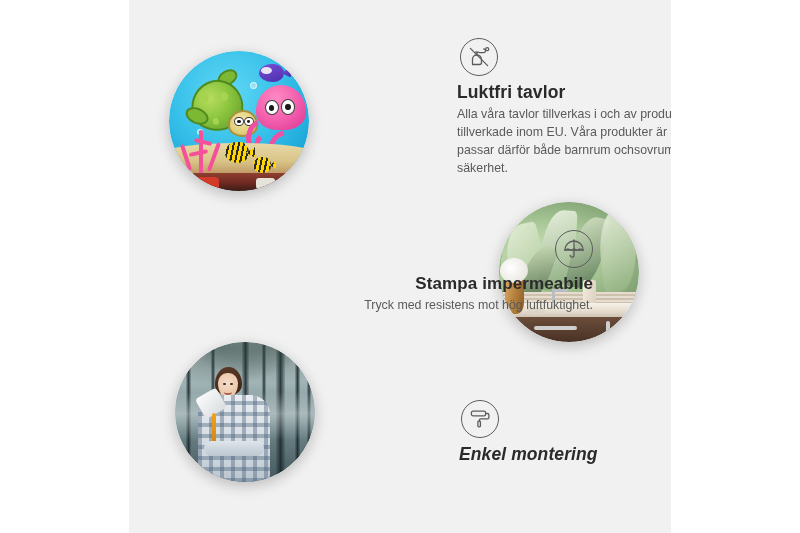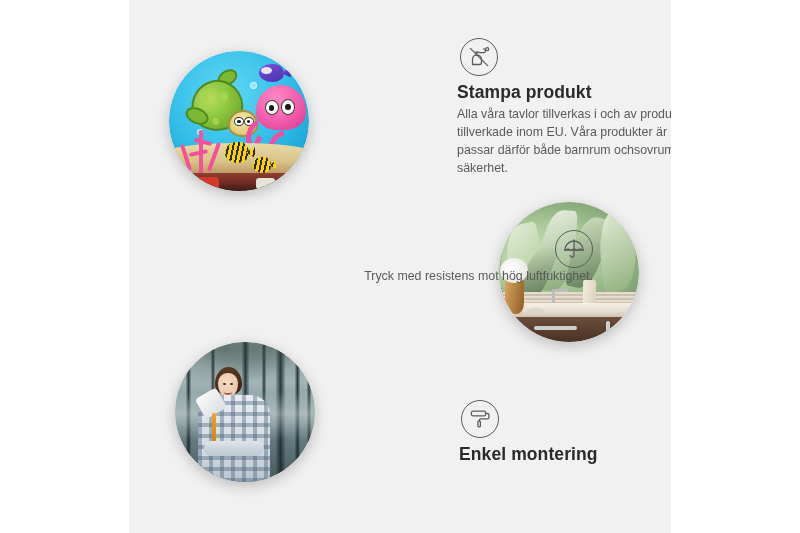--- a/index.html
+++ b/index.html
@@ -319,21 +319,21 @@
   #feat-odour { left: 328px; top: 38px; width: 300px; text-align: left; }
   #feat-odour .feat-icon { margin-left: 3px; }
 
   
   #feat-water { left: 162px; top: 230px; width: 302px; text-align: right; }
   #feat-water .icon-row { display:flex; justify-content:flex-end; }
   #feat-water .feat-title { font-size: 17px; }
   #feat-water .feat-body { font-size: 12.4px; }
 
   
-  #feat-mount { left: 330px; top: 400px; width: 280px; text-align: left; }
+  #feat-mount { left: 330px; top: 400px; width: 280px; text-align: left; font-style: italic; }
   #feat-mount .feat-icon { margin-left: 2px; }
 </style>
 </head>
 <body>
 
 <div id="page">
 
   <div id="canvas">
 
     <div class="photo" id="photo-ocean">
@@ -430,36 +430,37 @@
         <svg width="24" height="24" viewBox="0 0 24 24" fill="none" stroke="#5c5c5c" stroke-width="1.3" stroke-linecap="round" stroke-linejoin="round">
           <path d="M5.5 19.5h7a2 2 0 0 0 2-2v-3a4.5 4.5 0 0 0-4.5-4.5h-0.3A4.2 4.2 0 0 0 5.5 14z"></path>
           <path d="M10 10V7.2"></path>
           <path d="M8.6 7.2h3"></path>
           <path d="M14.6 7.6h2.2c1 0 1.8-0.8 1.8-1.8s-0.8-1.8-1.8-1.8"></path>
           <circle cx="20.2" cy="4.2" r="1.5"></circle>
           <path d="M14.6 7.6h-2.4"></path>
           <path d="M3.4 3.4 20.6 20.6"></path>
         </svg>
       </div>
-      <div class="feat-title">Stampa produkt</div>
+      <div class="feat-title">Luktfri tavlor</div>
       <div class="feat-body">Alla våra tavlor tillverkas i och av produkter som är tillverkade inom EU. Våra produkter är luktfria och passar därför både barnrum ochsovrum. 100% säkerhet.</div>
     </div>
 
     <div class="feature" id="feat-water">
       <div class="icon-row">
         <div class="feat-icon">
           <svg width="24" height="24" viewBox="0 0 24 24" fill="none" stroke="#5c5c5c" stroke-width="1.3" stroke-linecap="round" stroke-linejoin="round">
             <path d="M2.8 13.2a9.2 9.2 0 0 1 18.4 0z"></path>
             <path d="M2.8 13.2c1.6 0 2.3-1.3 3.1-1.3s1.5 1.3 3.1 1.3 2.3-1.3 3-1.3 1.5 1.3 3.1 1.3 2.3-1.3 3-1.3 1.5 1.3 3.1 1.3"></path>
             <path d="M12 4V13.2"></path>
             <path d="M12 13.2v5.1a1.9 1.9 0 0 1-3.8 0"></path>
             <path d="M12 2.8v1.2"></path>
           </svg>
         </div>
       </div>
+      <div class="feat-title">Stampa impermeabile</div>
       <div class="feat-body">Tryck med resistens mot hög luftfuktighet.</div>
     </div>
 
     <div class="feature" id="feat-mount">
       <div class="feat-icon">
         <svg width="24" height="24" viewBox="0 0 24 24" fill="none" stroke="#5c5c5c" stroke-width="1.3" stroke-linecap="round" stroke-linejoin="round">
           <rect x="3.4" y="4.2" width="14.2" height="4.6" rx="1.6"></rect>
           <path d="M17.6 6.5h1.9a1.4 1.4 0 0 1 1.4 1.4v2.5a1.4 1.4 0 0 1-1.4 1.4h-6.8a1.3 1.3 0 0 0-1.3 1.3v1.1"></path>
           <rect x="9.9" y="14.2" width="2.5" height="5.6" rx="0.8"></rect>
         </svg>

